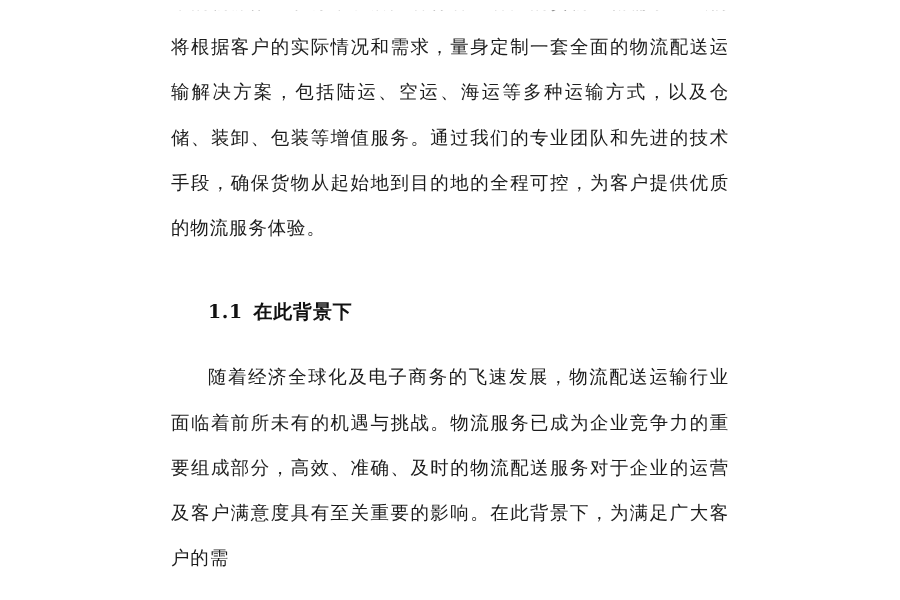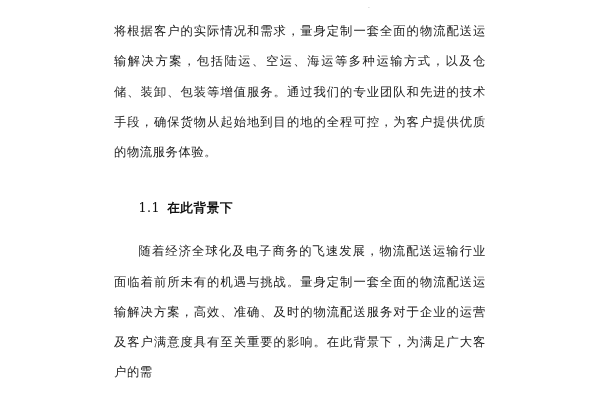--- a/index.html
+++ b/index.html
@@ -45,21 +45,21 @@
     margin: 0;
     padding: 0;
     color: #111111;
     font-size: 12.6px;
     line-height: 30.2px;
     font-weight: bold;
     letter-spacing: 0.6px;
     text-indent: 24.6px;
   }
   .heading .h-num {
-    font-weight: normal;
+    font-weight: bold;
     letter-spacing: 0.5px;
   }
   .heading .h-text {
     font-weight: bold;
     margin-left: 7px;
   }
   .spacer-before-heading {
     height: 26px;
   }
   .spacer-after-heading {
@@ -91,18 +91,18 @@
     <p class="para-continued">革的物流配送服务，以满足各行各业客户的货物运输需求。我们将根据客户的实际情况和需求，量身定制一套全面的物流配送运输解决方案，包括陆运、空运、海运等多种运输方式，以及仓储、装卸、包装等增值服务。通过我们的专业团队和先进的技术手段，确保货物从起始地到目的地的全程可控，为客户提供优质的物流服务体验。</p>
 
     <div class="spacer-before-heading"></div>
 
     <div class="heading">
       <span class="h-num">1.1</span><span class="h-text">在此背景下</span>
     </div>
 
     <div class="spacer-after-heading"></div>
 
-    <p class="para-indent">随着经济全球化及电子商务的飞速发展，物流配送运输行业面临着前所未有的机遇与挑战。量身定制一套全面的物流配送运输解决方案，高效、准确、及时的物流配送服务对于企业的运营及客户满意度具有至关重要的影响。在此背景下，为满足广大客户的需</p>
+    <p class="para-indent">随着经济全球化及电子商务的飞速发展，物流配送运输行业面临着前所未有的机遇与挑战。物流服务已成为企业竞争力的重要组成部分，高效、准确、及时的物流配送服务对于企业的运营及客户满意度具有至关重要的影响。在此背景下，为满足广大客户的需</p>
 
   </div>
   <div class="clip-top"></div>
   <div class="clip-bottom"></div>
 </div>
 
 </body></html>

